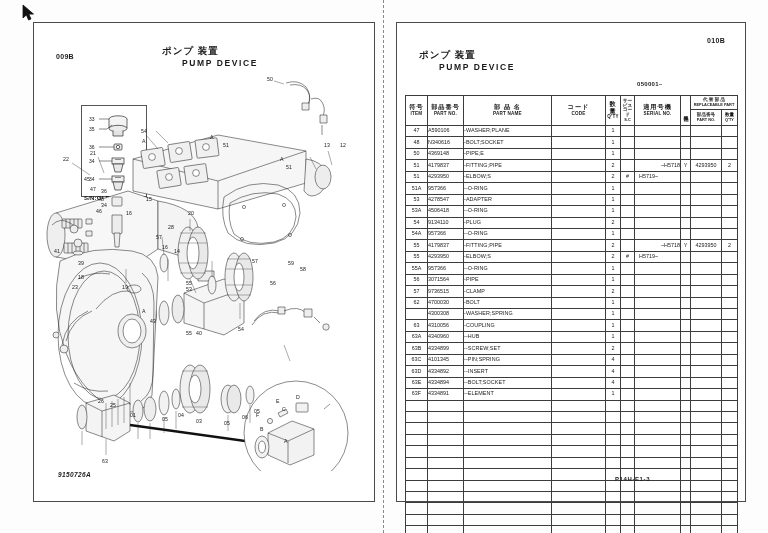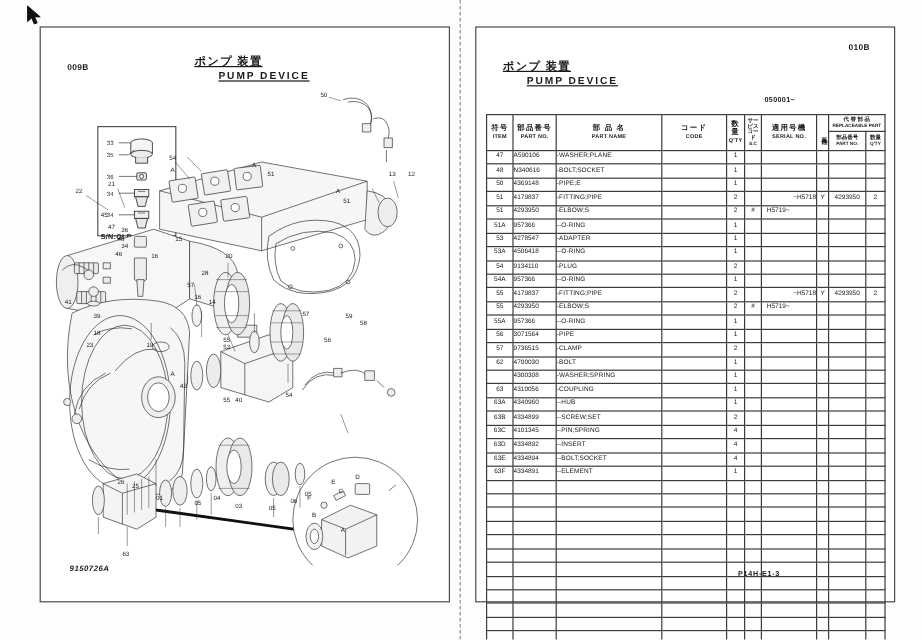--- a/index.html
+++ b/index.html
@@ -23,21 +23,21 @@
   .cursor{position:absolute;left:22px;top:4px;width:14px;height:18px;}
 
   
   .sheet-l{position:absolute;left:33px;top:22px;width:340px;height:478px;border:1px solid #4a4a4a;background:#fff;}
   .sheet-r{position:absolute;left:396px;top:22px;width:348px;height:478px;border:1px solid #4a4a4a;background:#fff;}
 
   .fig-code{position:absolute;font-size:7px;font-weight:bold;letter-spacing:.3px;}
   .fig-title-jp{font-size:9.5px;font-weight:bold;letter-spacing:1px;}
   .fig-title-en{font-size:8.5px;font-weight:bold;letter-spacing:1.6px;padding-left:20px;}
 
-  .title-block{position:absolute;text-align:left;text-decoration:underline;}
+  .title-block{position:absolute;text-align:left;}
 
   
   .subbox{position:absolute;border:1px solid #555;background:#fff;}
   .sn-old{position:absolute;font-size:6px;font-weight:bold;letter-spacing:.2px;}
 
   .draw-no{position:absolute;font-size:6.5px;font-style:italic;font-weight:bold;letter-spacing:.4px;}
 
   
   .serial-top{position:absolute;font-size:6px;font-weight:bold;letter-spacing:.3px;}
   table.parts{

